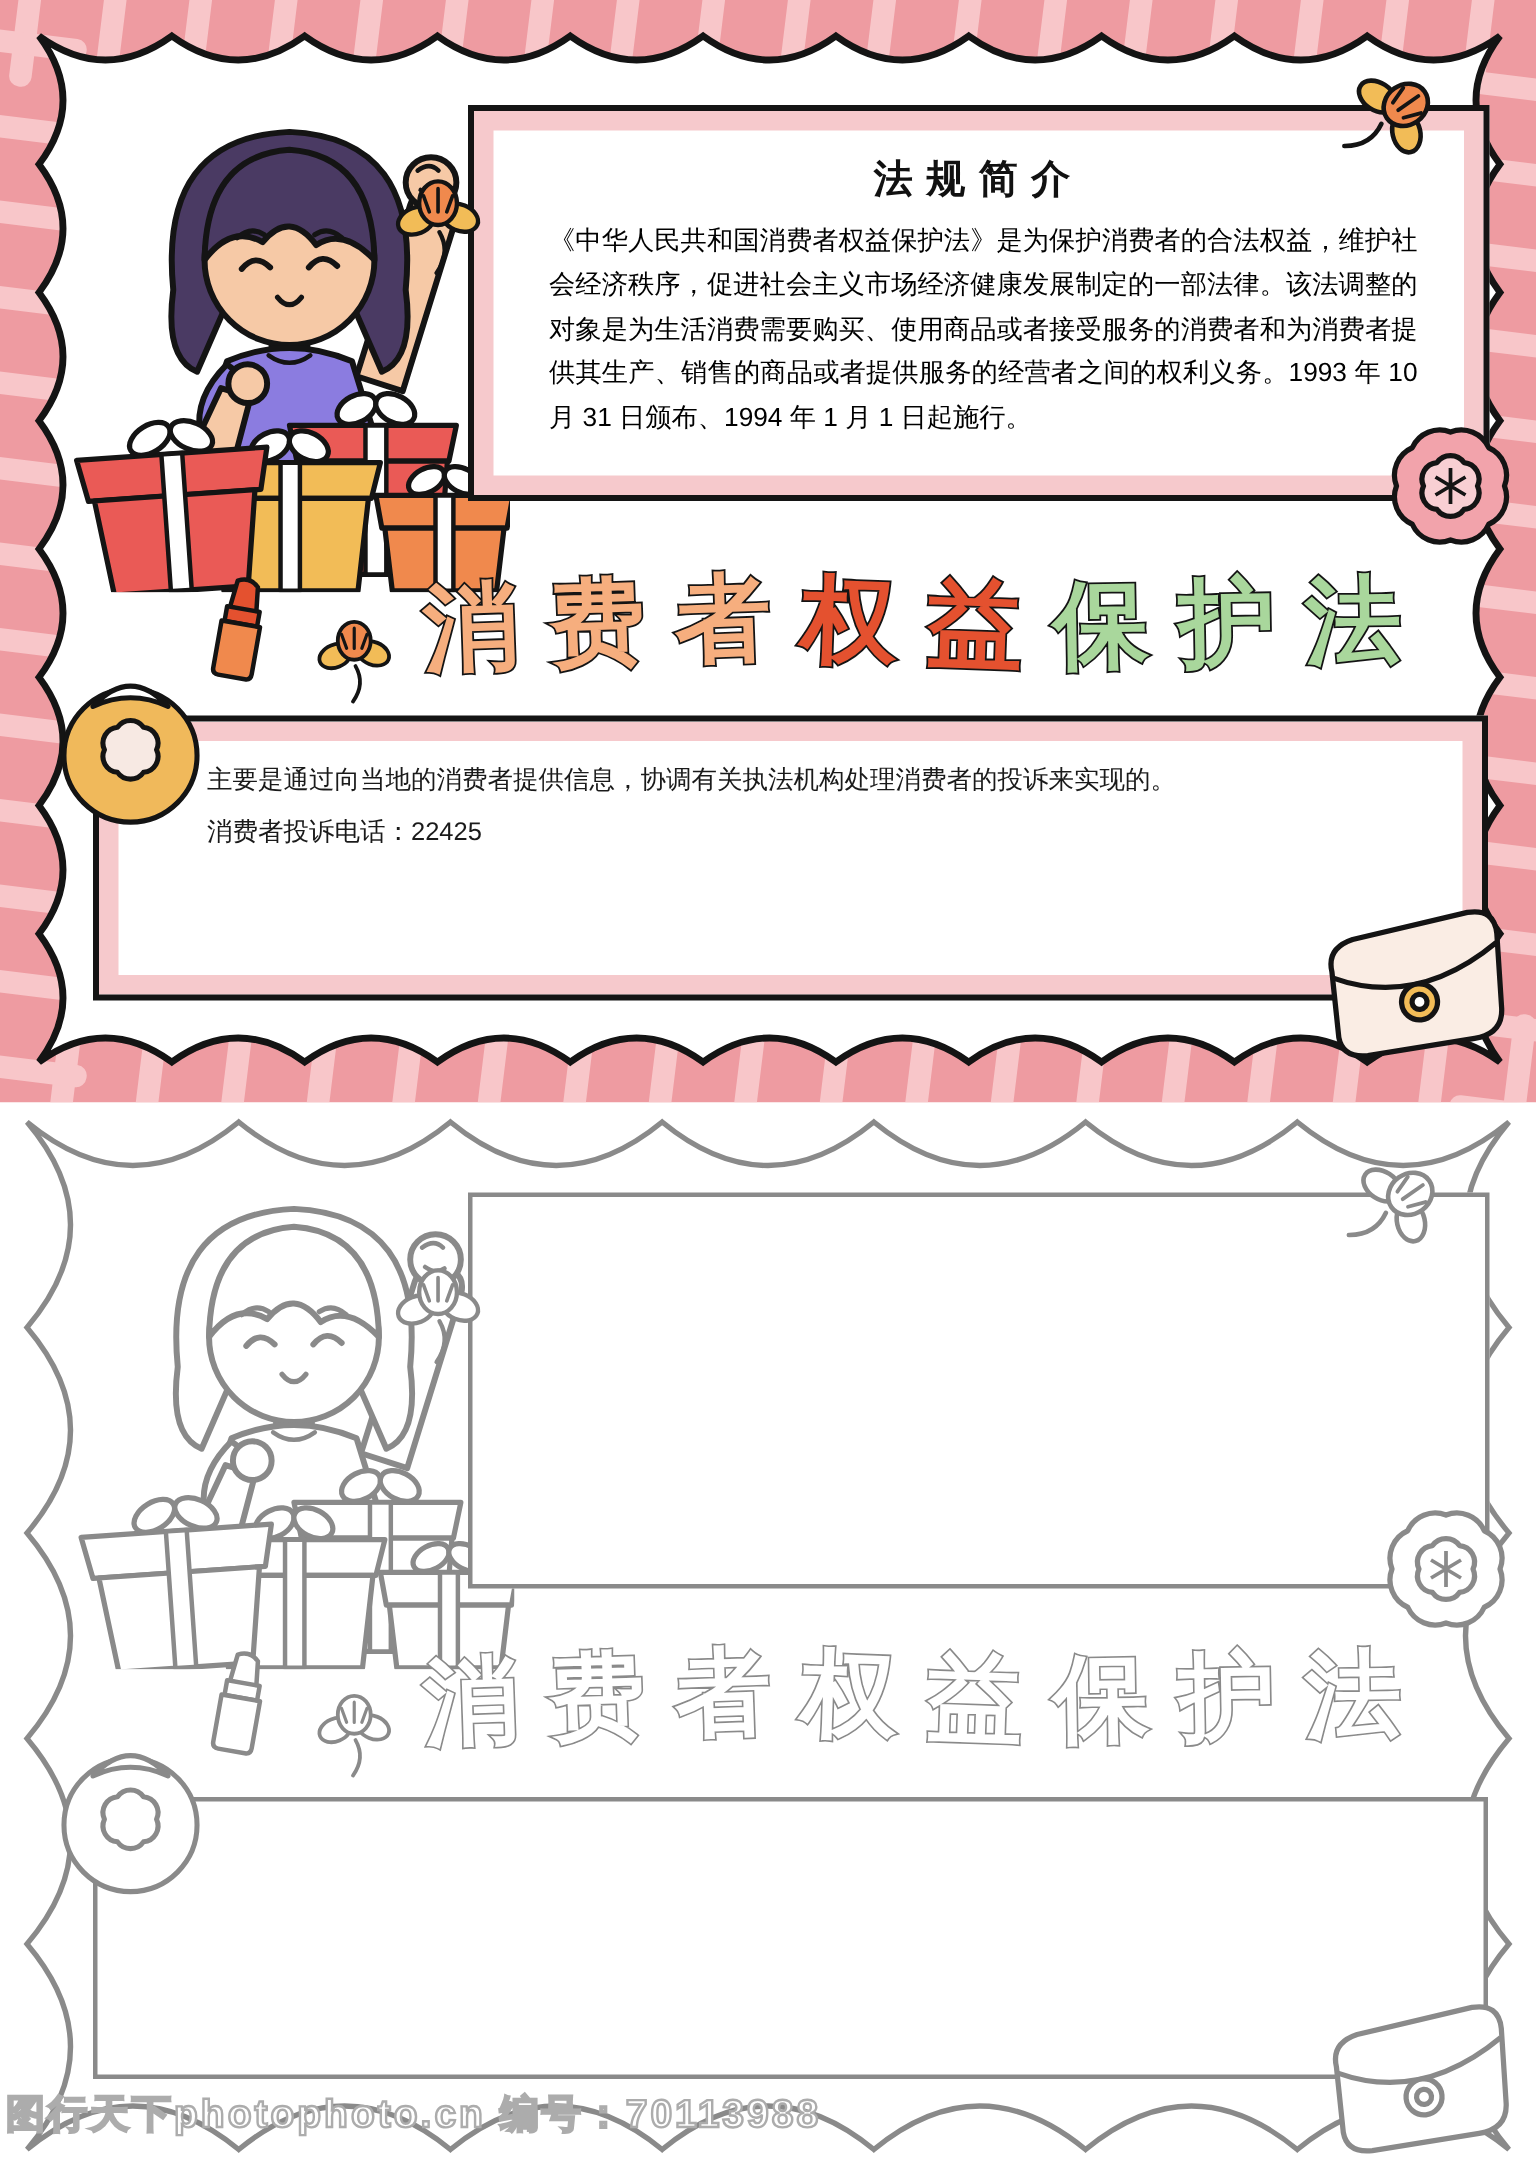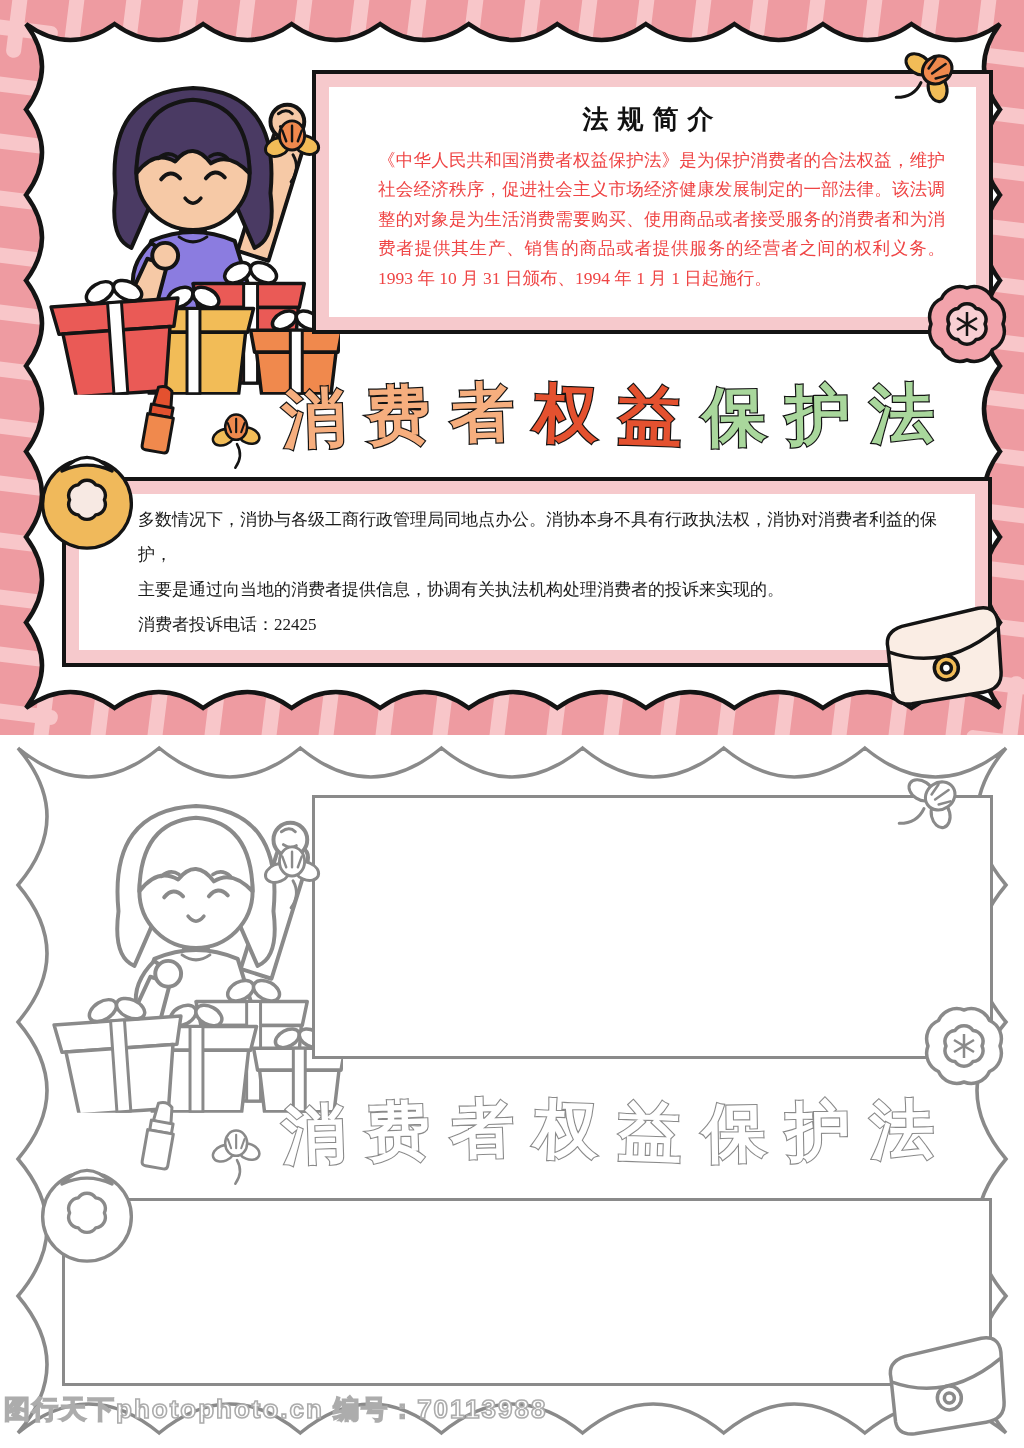--- a/index.html
+++ b/index.html
@@ -1,21 +1,21 @@
 <!DOCTYPE html>
 <html style="--border-pink: #EE9BA1; --stripe-pink: #F8C6C9; --band-pink: #F6C9CC; --ink: #141414; --line-gray: #8A8A8A;"><head>
 <meta charset="utf-8">
 <style>
   html,body{margin:0;padding:0;}
   body{
     width:1024px;height:1448px;position:relative;background:#ffffff;
     font-family:"Liberation Sans","DejaVu Sans",sans-serif;overflow:hidden;
   }
   .half{position:absolute;left:0;width:1024px;}
-  #color-half{top:0;height:706px;font-family:Liberation Serif, serif;}
+  #color-half{top:0;height:706px;}
   #line-half{top:738px;height:710px;}
   .abs{position:absolute;}
   svg{display:block;}
 
   
   .palette-color{
     --line:#141414; --hair:#4A3A63; --skin:#F6C9A6; --shirt:#8B7CE0;
     --gift-red:#EA5A56; --gift-yellow:#F2BC57; --gift-orange:#F0894D;
     --ribbon:#FFFFFF; --lip-red:#E4512F;
     --flower-pink:#F2A3AB; --flower-pink-light:#F8CFD3;
@@ -33,22 +33,22 @@
   .cbox{
     position:absolute;background:#fff;border:4px solid var(--ink);
     box-shadow:inset 0 0 0 13px var(--band-pink);box-sizing:border-box;
   }
   .cbox .inner{position:absolute;inset:14px;}
   .box-title{
     text-align:center;font-weight:900;font-size:26px;letter-spacing:9px;
     color:#111;margin-top:14px;
   }
   .box-body{
-    font-size:17.5px;line-height:1.68;text-align:justify;color:#ef4444;
-    padding:9px 30px 0 48px;
+    font-size:17.5px;line-height:1.68;text-align:justify;color:#000000;
+    padding:9px 30px 0 36px;
   }
   .box-lines{font-size:17px;line-height:2.05;color:#1a1a1a;padding:8px 18px 0 58px;}
 
   
   .lbox{position:absolute;background:#fff;border:3px solid var(--line-gray);box-sizing:border-box;}
 
   
   .bubble-title{
     position:absolute;white-space:nowrap;font-weight:900;font-size:64px;
     letter-spacing:20px;-webkit-text-stroke:2.4px var(--ink);paint-order:stroke fill;
@@ -262,21 +262,20 @@
   <svg class="abs" style="left:210px;top:406px" width="54" height="66" viewBox="0 0 64 76">
       <use href="#sym-flower-s"></use>
     </svg>
   <div class="bubble-title" style="left:282px;top:372px">
     <span style="color: rgb(246, 174, 126);">消费者</span><span style="color: rgb(228, 81, 47);">权益</span><span style="color: rgb(169, 215, 156);">保护法</span>
   </div>
 
   <div class="cbox" style="left:62px;top:477px;width:930px;height:190px">
     <div class="inner">
       <div class="box-lines">
-        <div>多数情况下，消协与各级工商行政管理局同地点办公。消协本身不具有行政执法权，消协对消费者利益的保护，</div>
         <div>主要是通过向当地的消费者提供信息，协调有关执法机构处理消费者的投诉来实现的。</div>
         <div>消费者投诉电话：22425</div>
       </div>
     </div>
   </div>
 
   <svg class="abs" style="left:33px;top:440px" width="108" height="112" viewBox="0 0 112 116">
       <use href="#sym-roundbag"></use>
     </svg>
   <svg class="abs" style="left:875px;top:600px;transform:rotate(-6deg)" width="140" height="110" viewBox="0 0 140 110">

